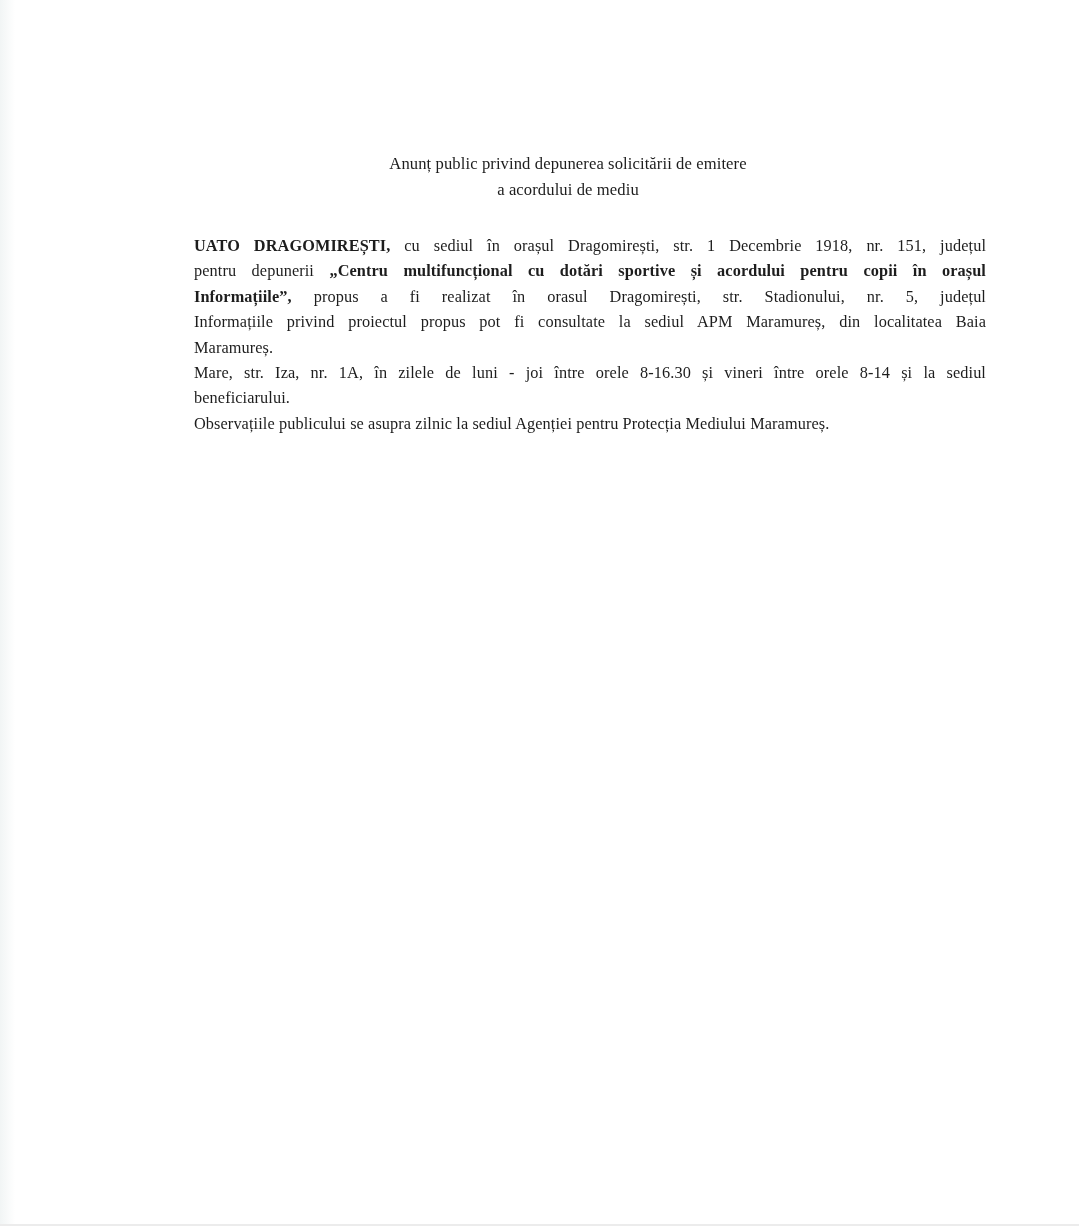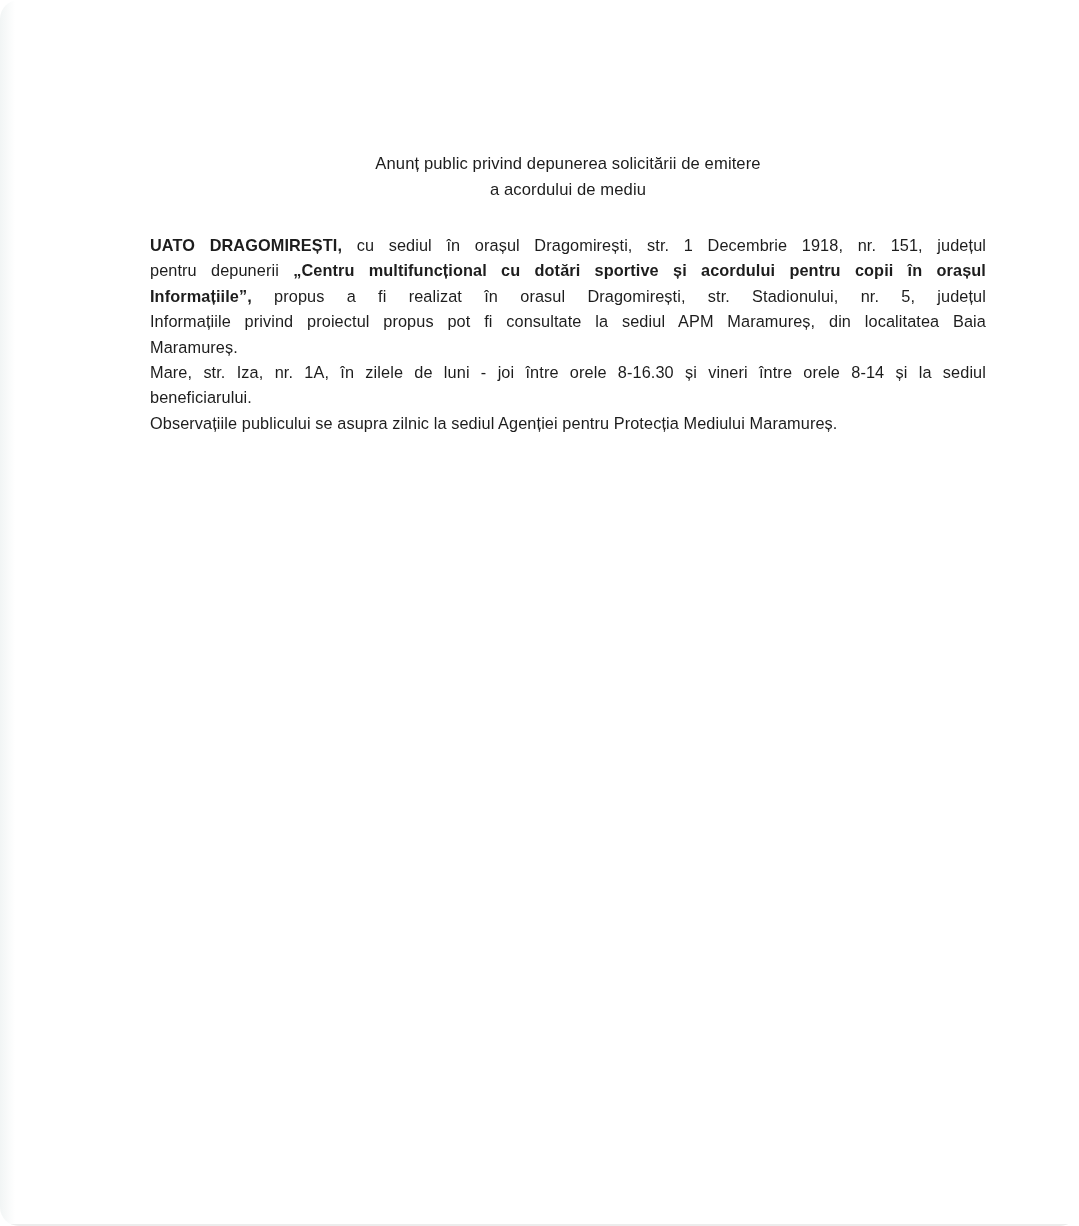--- a/index.html
+++ b/index.html
@@ -2,23 +2,22 @@
 <html><head>
 <meta charset="utf-8">
 <style>
   html, body { margin: 0; padding: 0; background: #ffffff; }
   .page {
     position: relative;
     width: 1079px;
     height: 1226px;
     background: #ffffff;
     overflow: hidden;
-    font-family: Liberation Sans, sans-serif;
+    font-family: Liberation Serif, serif;
     color: #202020;
-    border-radius: 19px;
   }
   
   .scan-edge-left {
     position: absolute; left: 0; top: 0; width: 15px; height: 100%;
     background: linear-gradient(to right, #eff3f3, #ffffff);
     opacity: 0.85;
   }
   .scan-edge-bottom {
     position: absolute; left: 0; bottom: 0; width: 100%; height: 2px;
     background: #ececec;
@@ -41,20 +40,21 @@
     width: 836px;
     font-size: 16.3px;
     line-height: 25.4px;
     letter-spacing: 0.1px;
     color: #1d1d1d;
   }
   .line {
     text-align: justify;
     text-align-last: justify;
     white-space: normal;
+    margin-left: 44px;
   }
   .line.plain {
     text-align: left;
     text-align-last: auto;
   }
   .bold { font-weight: 700; }
 </style>
 </head>
 <body>
 

